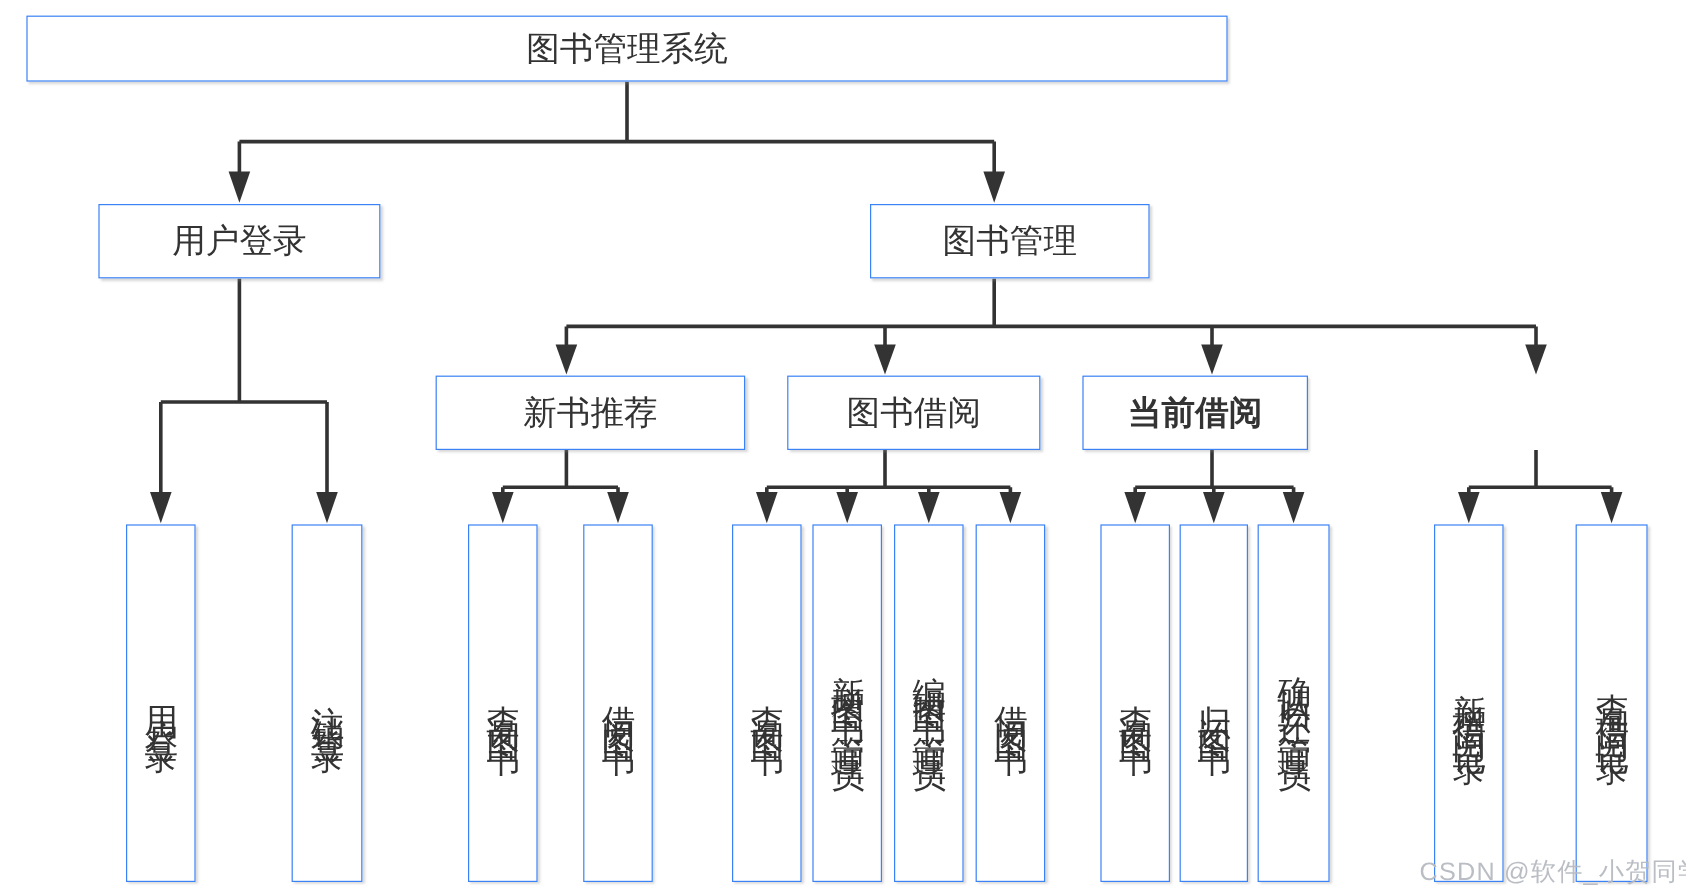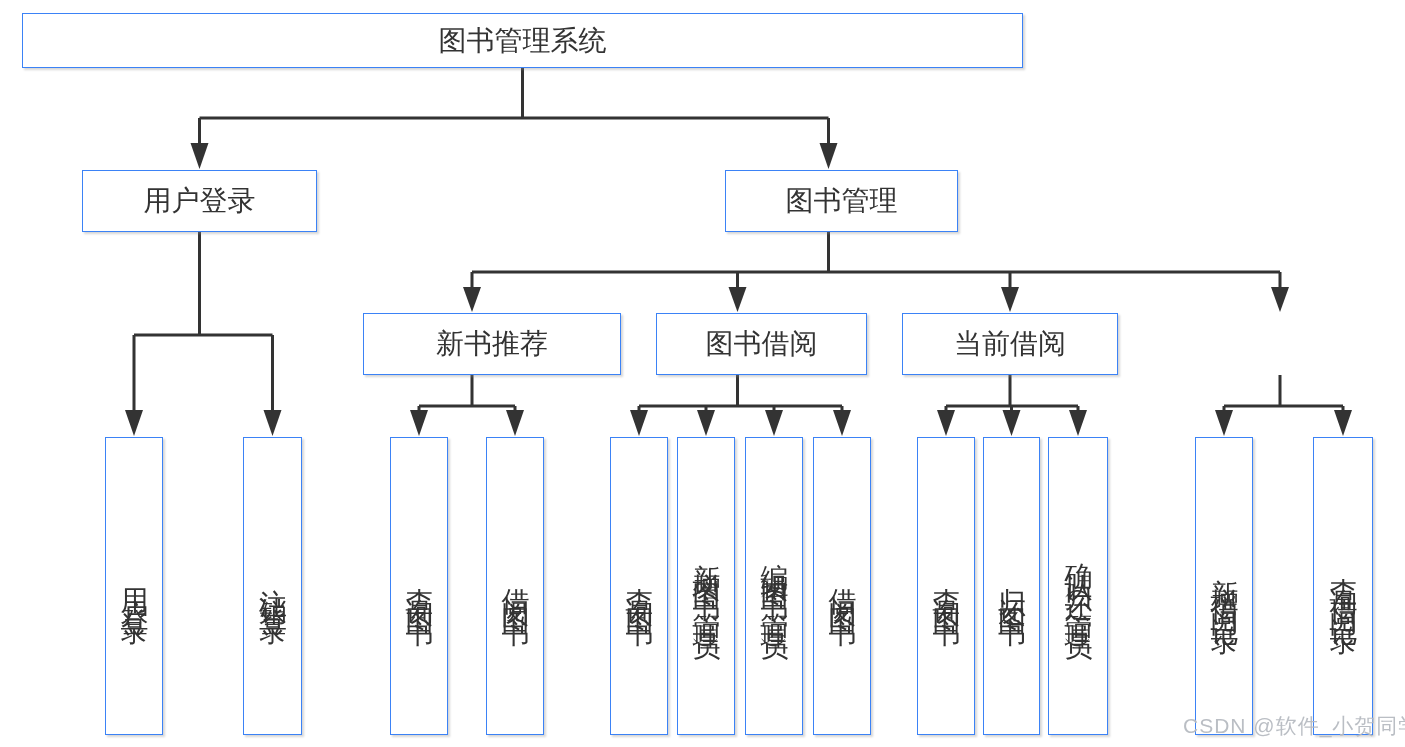--- a/index.html
+++ b/index.html
@@ -83,21 +83,21 @@
     </g>
   </svg>
 
   <div class="node" style="left:22px; top:13px; width:1001px; height:55px;">图书管理系统</div>
 
   <div class="node" style="left:82px; top:170px; width:235px; height:62px;">用户登录</div>
   <div class="node" style="left:725px; top:170px; width:233px; height:62px;">图书管理</div>
 
   <div class="node" style="left:363px; top:313px; width:258px; height:62px;">新书推荐</div>
   <div class="node" style="left:632px; top:313px; width:211px; height:62px;margin-left:24px;">图书借阅</div>
-  <div class="node" style="left:902px; top:313px; width:216px; height:62px;">当前借阅</div>
+  <div class="node" style="left:902px; top:313px; width:188px; height:62px;font-weight:bold;">当前借阅</div>
 
   <div class="node v" style="left:105px; top:437px; width:58px; height:298px;">用户登录</div>
   <div class="node v" style="left:243px; top:437px; width:59px; height:298px;">注销登录</div>
 
   <div class="node v" style="left:390px; top:437px; width:58px; height:298px;">查询图书</div>
   <div class="node v" style="left:486px; top:437px; width:58px; height:298px;">借阅图书</div>
 
   <div class="node v" style="left:610px; top:437px; width:58px; height:298px;">查询图书</div>
   <div class="node v" style="left:677px; top:437px; width:58px; height:298px;">新增图书（管理员）</div>
   <div class="node v" style="left:745px; top:437px; width:58px; height:298px;">编辑图书（管理员）</div>

